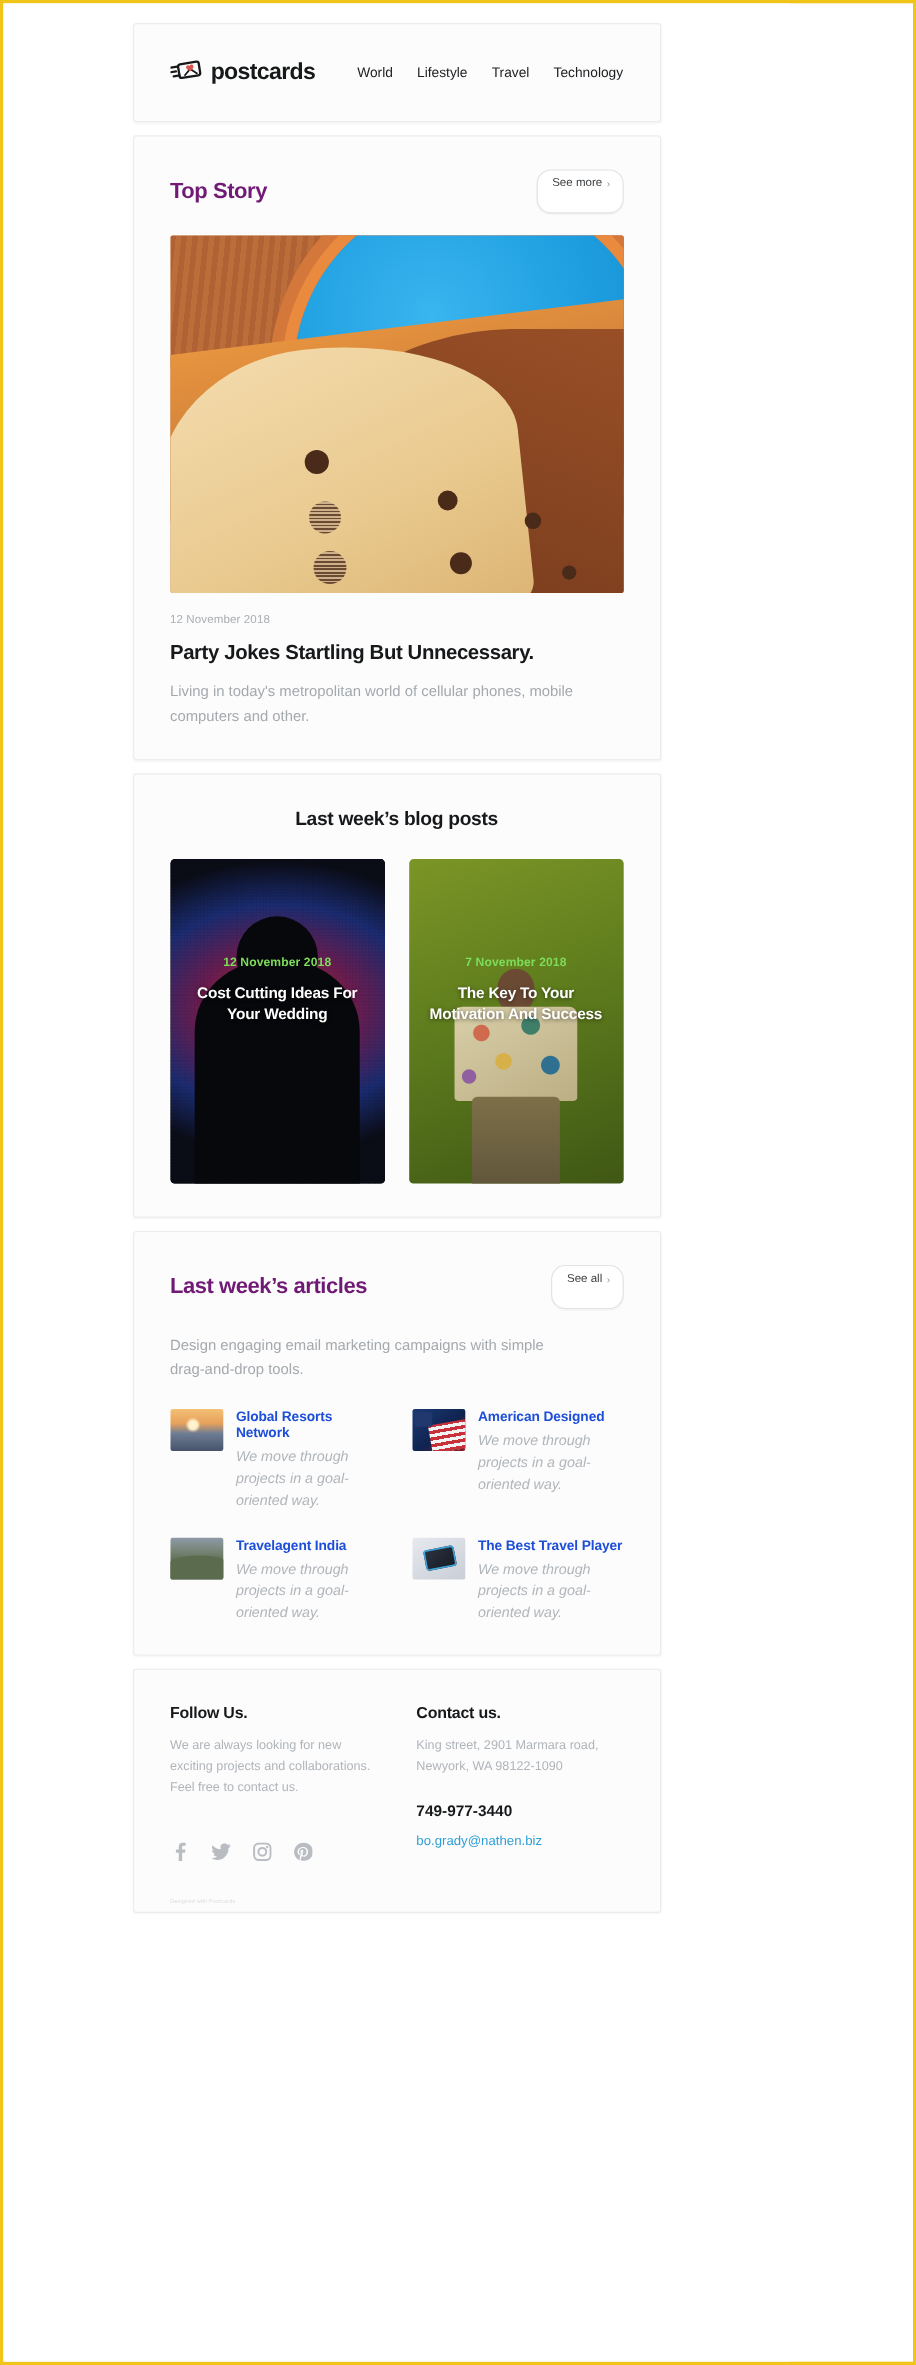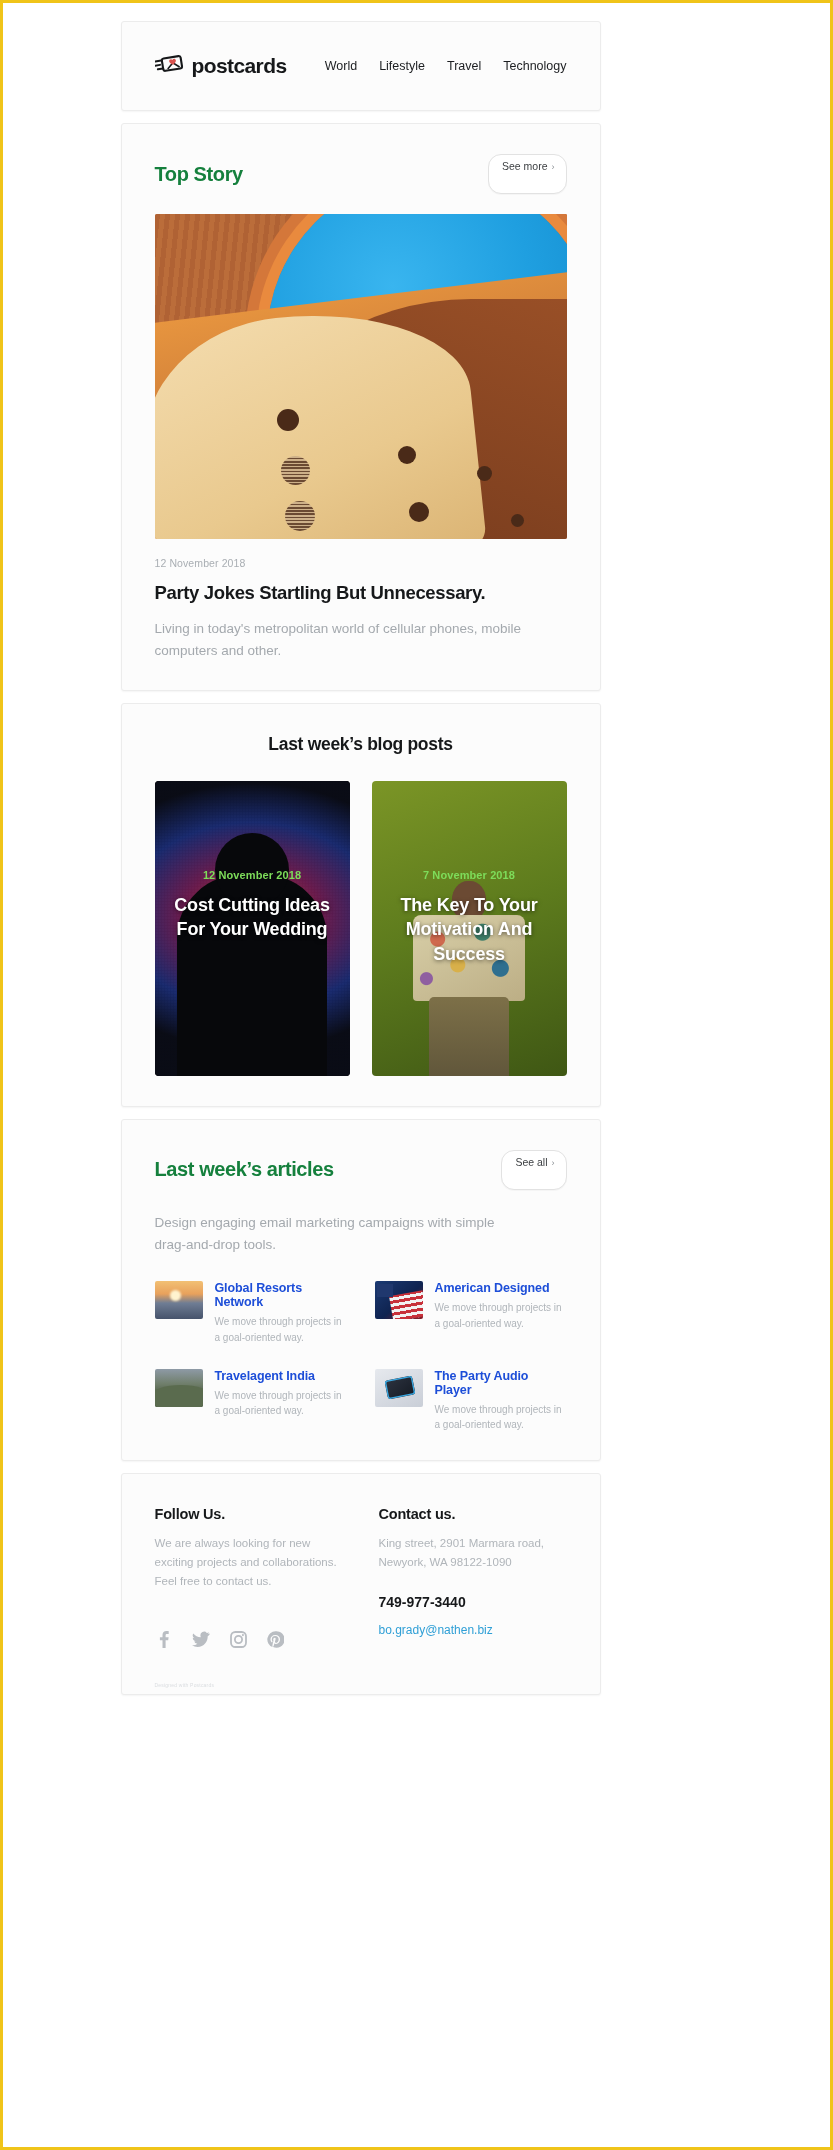--- a/index.html
+++ b/index.html
@@ -55,21 +55,21 @@
   
   .sec-head {
     display: flex;
     align-items: center;
     justify-content: space-between;
     padding: 30px 33px 20px 33px;
   }
   .sec-title {
     font-size: 20px;
     font-weight: 700;
-    color: #15803d;
+    color: #701a75;
     letter-spacing: -0.4px;
   }
   .pill {
     display: inline-flex;
     align-items: flex-end;
     gap: 4px;
     border: 1px solid #e2e2e2;
     background: #fff;
     border-radius: 13px;
     padding: 5px 11px 21px 13px;
@@ -197,21 +197,21 @@
     background: linear-gradient(180deg, #7d7048 0%, #5f553a 100%);
     border-radius: 5px 5px 2px 2px;
   }
   .post-date {
     position: relative; z-index: 3;
     font-size: 11px; font-weight: 600; color: #7ddc5a;
     margin-bottom: 12px; letter-spacing: .1px;
   }
   .post-name {
     position: relative; z-index: 3;
-    text-align: center; font-size: 18px; font-weight: 700;
+    text-align: center; font-size: 14px; font-weight: 700;
     color: #fff; line-height: 1.36; letter-spacing: -0.2px;
     padding: 0 16px;
     text-shadow: 0 1px 4px rgba(0,0,0,.55);
   }
 
   
   .art-sec { padding: 30px 33px 28px 33px; }
   .art-head {
     display:flex; align-items:center; justify-content:space-between;
     margin-bottom: 22px;
@@ -250,21 +250,21 @@
     content:""; position:absolute; left:11px; top:9px; width:28px; height:19px;
     background: linear-gradient(150deg,#2c3340 0%,#161b24 100%);
     border-radius:3px; transform: rotate(-11deg);
     box-shadow: inset 0 0 0 1.5px #3aa7e0;
   }
   .art-body { min-width: 0; }
   .art-title {
     font-size: 12.5px; font-weight: 700; color: #1d4ed8;
     margin-bottom: 5px; letter-spacing: -0.1px;
   }
-  .art-desc { font-size: 10px; color: #b0b5ba; line-height: 1.52; }
+  .art-desc { font-size: 13px; color: #b0b5ba; line-height: 1.52; font-style: italic; }
 
   
   .foot { padding: 32px 33px 34px 33px; display: flex; gap: 36px; }
   .foot-col { flex: 1; }
   .foot-h {
     font-size: 14.5px; font-weight: 700; color: #16181a;
     margin-bottom: 12px; letter-spacing: -0.2px;
   }
   .foot-p { font-size: 11.5px; color: #b0b5ba; line-height: 1.65; }
   .foot-phone {
@@ -393,21 +393,21 @@
           <div class="art">
             <span class="art-thumb th-land"></span>
             <div class="art-body">
               <div class="art-title">Travelagent India</div>
               <div class="art-desc">We move through projects in a goal-oriented way.</div>
             </div>
           </div>
           <div class="art">
             <span class="art-thumb th-audio"></span>
             <div class="art-body">
-              <div class="art-title">The Party Audio Player</div>
+              <div class="art-title">The Best Travel Player</div>
               <div class="art-desc">We move through projects in a goal-oriented way.</div>
             </div>
           </div>
         </div>
       </div>
     </div>
 
     <div class="card">
       <div class="foot">
         <div class="foot-col">

